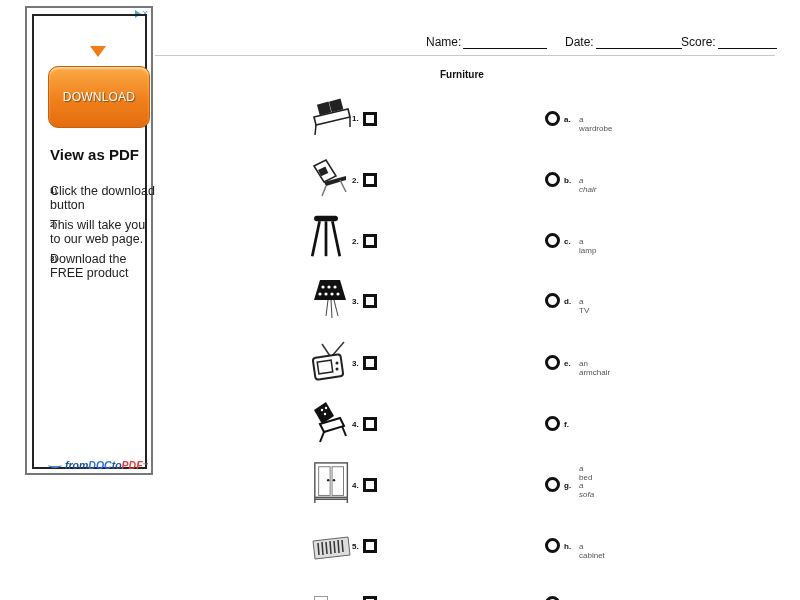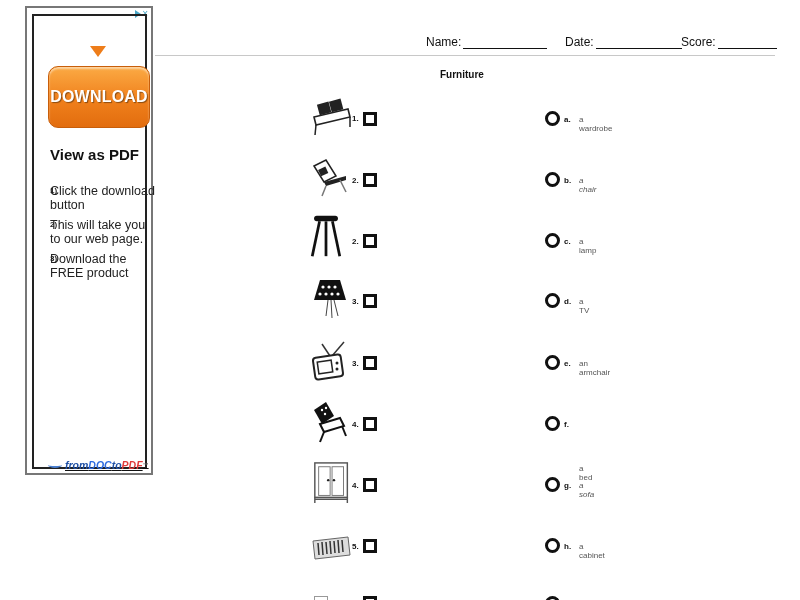--- a/index.html
+++ b/index.html
@@ -9,26 +9,26 @@
     
     .ad { position: absolute; left: 25px; top: 6px; width: 128px; height: 469px; border: 2px solid #777; background: #fff; }
     .ad-inner { position: absolute; left: 5px; top: 6px; width: 115px; height: 455px; border: 2px solid #222; }
     .ad-choices { position: absolute; right: 2px; top: 0px; height: 11px; display: flex; align-items: center; gap: 1px; font-size: 10px; color: #4aa8c8; background: #fff; padding: 0 1px; }
     .ad-choices .tri { width: 0; height: 0; border-top: 4px solid transparent; border-bottom: 4px solid transparent; border-left: 6px solid #4aa8c8; }
     .ad-arrow { position: absolute; left: 56px; top: 30px; width: 0; height: 0; border-left: 8px solid transparent; border-right: 8px solid transparent; border-top: 11px solid #ee7d1a; }
     .ad-download { position: absolute; left: 14px; top: 50px; width: 102px; height: 62px; border-radius: 10px;
       background: linear-gradient(#fbaa44, #f0801c 55%, #e26d0e); border: 1px solid #c85e0a;
       box-shadow: inset 0 2px 2px rgba(255,255,255,0.5);
       display: flex; align-items: center; justify-content: center;
-      color: #fff; font-weight: bold; font-size: 16px; letter-spacing: 0.2px; text-shadow: 1px 1px 1px #8a4b10; cursor: pointer; }
+      color: #fff; font-weight: normal; font-size: 12px; letter-spacing: 0.2px; text-shadow: 1px 1px 1px #8a4b10; cursor: pointer; }
     .ad-title { position: absolute; left: 16px; top: 130px; font-size: 15px; font-weight: bold; color: #111; }
     .ad-steps { position: absolute; left: 16px; top: 168px; width: 105px; font-size: 12.5px; line-height: 14px; color: #222; }
     .ad-step { display: flex; margin-bottom: 6px; }
     .ad-step .num { width: 17px; flex: none; }
-    .ad-logo { position: absolute; left: 14px; top: 443px; display: flex; align-items: center; font-size: 10.5px; font-style: italic; font-weight: bold; text-decoration: underline; }
+    .ad-logo { position: absolute; left: 14px; top: 443px; display: flex; align-items: center; font-size: 10.5px; font-style: italic; font-weight: bold; }
     .ad-logo .swoosh { width: 14px; height: 6px; border-radius: 50%; border-bottom: 2px solid #4a7fd0; margin-right: 3px; }
     .ad-logo .from { color: #1d4fa5; }
     .ad-logo .doc { color: #2d6be0; }
     .ad-logo .to { color: #1d4fa5; }
     .ad-logo .pdf { color: #e03a3a; }
 
     
     .rule { position: absolute; left: 155px; top: 55px; width: 620px; height: 1px; background: #c8c8c8; }
     .hdr { position: absolute; top: 35px; font-size: 12px; font-weight: normal; color: #111; display: flex; align-items: flex-end; }
     .hdr .line { display: inline-block; border-bottom: 1.5px solid #111; height: 10px; margin-left: 2px; }

